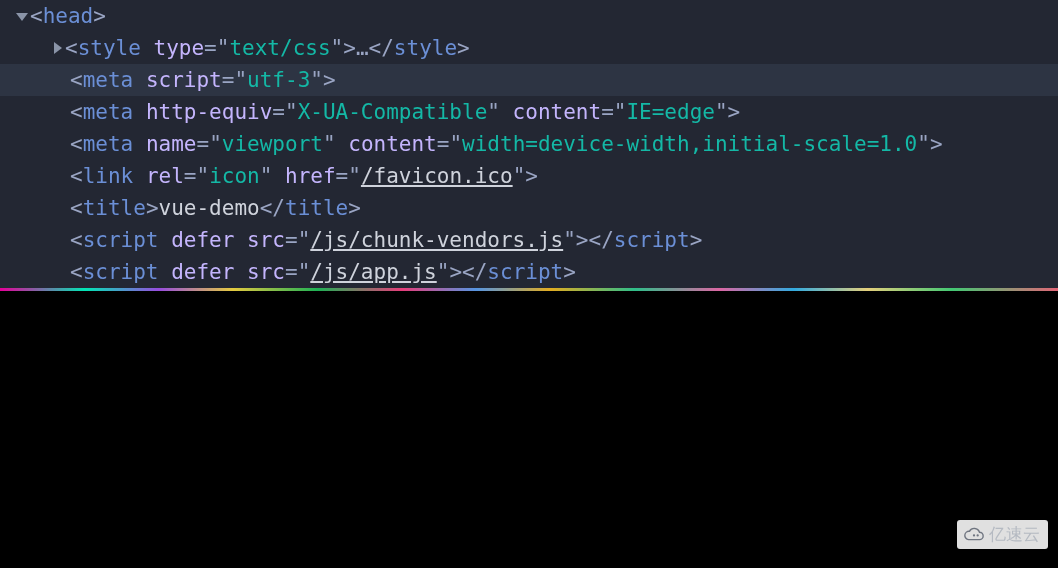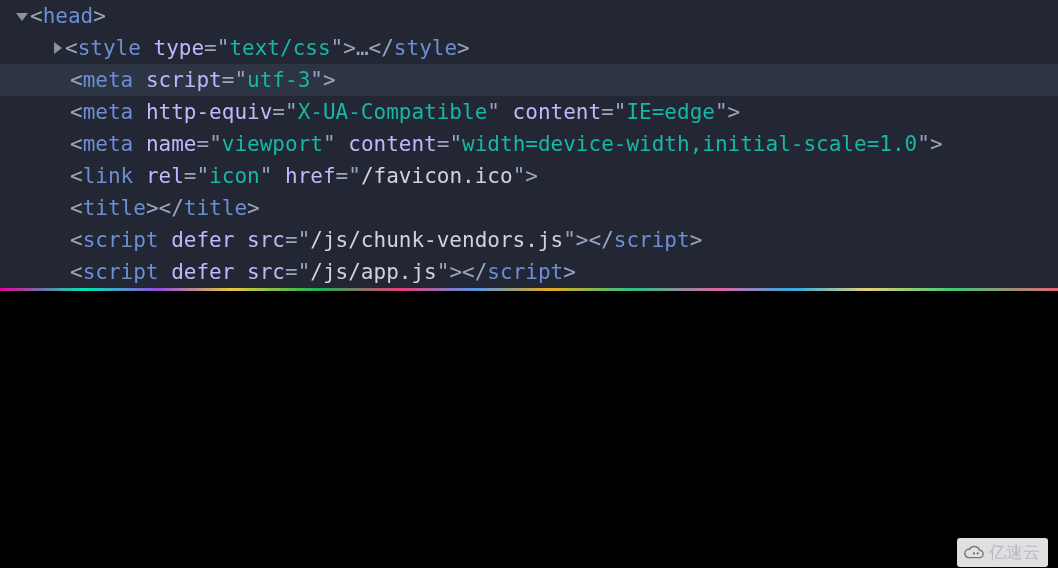--- a/index.html
+++ b/index.html
@@ -53,21 +53,21 @@
       border-left: 8px solid #8a94a8;
       margin-left: -16px;
       margin-right: 3px;
       position: relative;
     }
     .tag { color: #6b8fd6; }
     .attr-name { color: #c4b5fd; }
     .attr-value { color: #14b8a6; }
     .punct { color: #9aa5c4; }
     .text-content { color: #cfd3dc; }
-    .link { color: #cfd3dc; }
+    .link { color: #cfd3dc; text-decoration: underline; }
     .ellipsis { color: #9aa5c4; }
     .rainbow-strip {
       height: 3px;
       width: 100%;
       background: linear-gradient(90deg,
         #ff00aa 0%, #00ffc8 8%, #a855f7 15%, #fde047 22%, #22c55e 30%,
         #ff4488 38%, #60a5fa 45%, #fbbf24 52%, #34d399 60%, #f472b6 68%,
         #38bdf8 75%, #fde68a 82%, #4ade80 90%, #fb7185 100%);
       opacity: 0.9;
     }
@@ -76,21 +76,21 @@
       width: 100%;
       flex: 1;
     }
     .wrapper {
       display: flex;
       flex-direction: column;
       height: 100%;
     }
     .watermark {
       position: absolute;
-      bottom: 1px;
+      bottom: 19px;
       right: 10px;
       display: flex;
       align-items: center;
       gap: 4px;
       color: #b5bac2;
       background: rgba(255,255,255,0.88);
       padding: 3px 8px 3px 6px;
       border-radius: 3px;
       font-family: sans-serif;
       font-size: 17px;
@@ -104,21 +104,21 @@
 <body>
 
 <div class="wrapper">
   <div class="code-panel" id="code-panel">
       <div class="line indent-0"><span class="arrow arrow-down"></span><span class="punct">&lt;</span><span class="tag">head</span><span class="punct">&gt;</span></div>
       <div class="line indent-2"><span class="arrow arrow-right"></span><span class="punct">&lt;</span><span class="tag">style</span><span class="punct"> </span><span class="attr-name">type</span><span class="punct">=</span><span class="punct">"</span><span class="attr-value">text/css</span><span class="punct">"</span><span class="punct">&gt;</span><span class="ellipsis">…</span><span class="punct">&lt;/</span><span class="tag">style</span><span class="punct">&gt;</span></div>
       <div class="line indent-2 highlighted"><span class="punct">&lt;</span><span class="tag">meta</span><span class="punct"> </span><span class="attr-name">script</span><span class="punct">=</span><span class="punct">"</span><span class="attr-value">utf-3</span><span class="punct">"</span><span class="punct">&gt;</span></div>
       <div class="line indent-2"><span class="punct">&lt;</span><span class="tag">meta</span><span class="punct"> </span><span class="attr-name">http-equiv</span><span class="punct">=</span><span class="punct">"</span><span class="attr-value">X-UA-Compatible</span><span class="punct">"</span><span class="punct"> </span><span class="attr-name">content</span><span class="punct">=</span><span class="punct">"</span><span class="attr-value">IE=edge</span><span class="punct">"</span><span class="punct">&gt;</span></div>
       <div class="line indent-2"><span class="punct">&lt;</span><span class="tag">meta</span><span class="punct"> </span><span class="attr-name">name</span><span class="punct">=</span><span class="punct">"</span><span class="attr-value">viewport</span><span class="punct">"</span><span class="punct"> </span><span class="attr-name">content</span><span class="punct">=</span><span class="punct">"</span><span class="attr-value">width=device-width,initial-scale=1.0</span><span class="punct">"</span><span class="punct">&gt;</span></div>
       <div class="line indent-2"><span class="punct">&lt;</span><span class="tag">link</span><span class="punct"> </span><span class="attr-name">rel</span><span class="punct">=</span><span class="punct">"</span><span class="attr-value">icon</span><span class="punct">"</span><span class="punct"> </span><span class="attr-name">href</span><span class="punct">=</span><span class="punct">"</span><span class="link">/favicon.ico</span><span class="punct">"</span><span class="punct">&gt;</span></div>
-      <div class="line indent-2"><span class="punct">&lt;</span><span class="tag">title</span><span class="punct">&gt;</span><span class="punct">&lt;/</span><span class="tag">title</span><span class="punct">&gt;</span></div>
+      <div class="line indent-2"><span class="punct">&lt;</span><span class="tag">title</span><span class="punct">&gt;</span><span class="text-content">vue-demo</span><span class="punct">&lt;/</span><span class="tag">title</span><span class="punct">&gt;</span></div>
       <div class="line indent-2"><span class="punct">&lt;</span><span class="tag">script</span><span class="punct"> </span><span class="attr-name">defer</span><span class="punct"> </span><span class="attr-name">src</span><span class="punct">=</span><span class="punct">"</span><span class="link">/js/chunk-vendors.js</span><span class="punct">"</span><span class="punct">&gt;</span><span class="punct">&lt;/</span><span class="tag">script</span><span class="punct">&gt;</span></div>
       <div class="line indent-2"><span class="punct">&lt;</span><span class="tag">script</span><span class="punct"> </span><span class="attr-name">defer</span><span class="punct"> </span><span class="attr-name">src</span><span class="punct">=</span><span class="punct">"</span><span class="link">/js/app.js</span><span class="punct">"</span><span class="punct">&gt;</span><span class="punct">&lt;/</span><span class="tag">script</span><span class="punct">&gt;</span></div>
     </div>
   <div class="rainbow-strip"></div>
   <div class="black-area"></div>
 </div>
 
 <div class="watermark">
   <svg viewBox="0 0 48 32">
     <path fill="none" stroke="#6f7580" stroke-width="3" d="M36 26 a8 8 0 0 0 0-16 a12 12 0 0 0 -22 -2 a9 9 0 0 0 -2 18 Z"></path>

